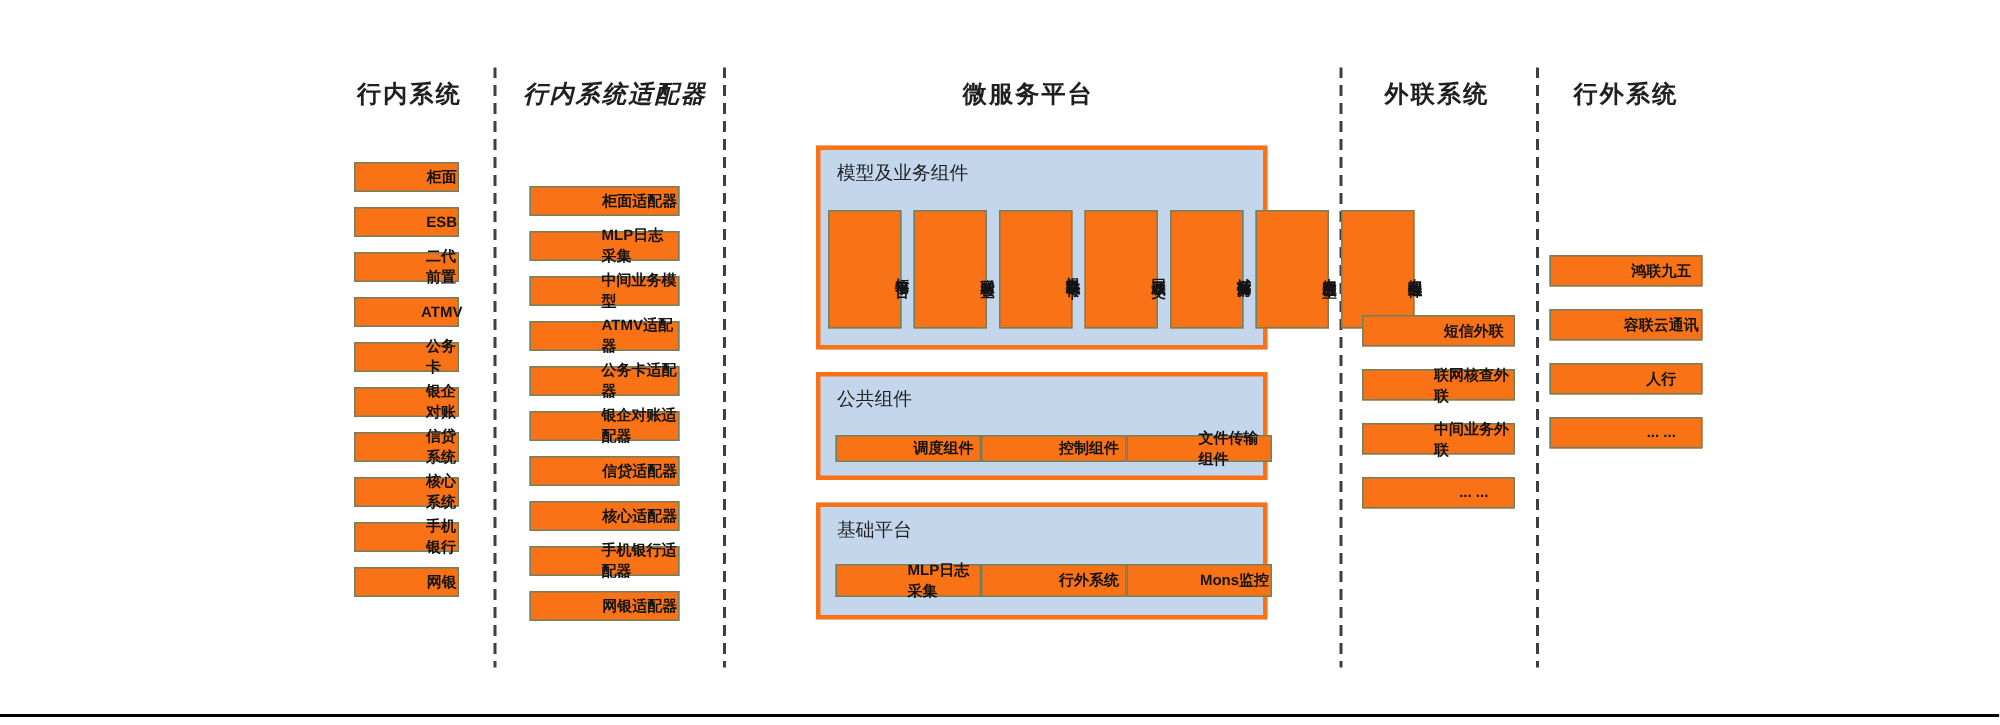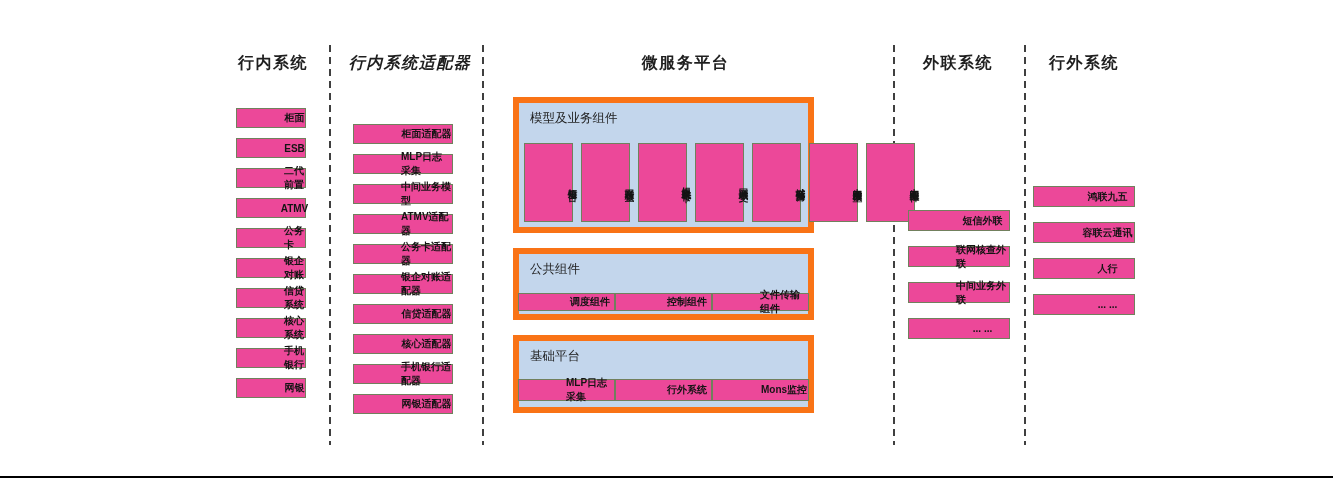--- a/index.html
+++ b/index.html
@@ -14,44 +14,44 @@
   #hdr-outbound{left:898px;width:120px;}
   #hdr-external{left:1024px;width:120px;}
 
   .divider{position:absolute;top:45px;height:400px;width:2px;
     background:repeating-linear-gradient(to bottom,#3f3f3f 0 7px,transparent 7px 12px);}
   #div-1{left:329px;}
   #div-2{left:482px;}
   #div-3{left:893px;}
   #div-4{left:1024px;}
 
-  .gbox{box-sizing:border-box;background:#ec4899;border:1px solid #71805d;
+  .gbox{box-sizing:border-box;background:#f97316;border:1px solid #71805d;
     color:#141414;font-weight:bold;display:flex;align-items:center;
     justify-content:center;font-size:10px;flex:0 0 auto;padding-left:47px;}
 
   .stack{position:absolute;display:flex;flex-direction:column;gap:10px;}
   #stack-inbank{left:236px;top:108px;width:70px;}
   #stack-adapters{left:353px;top:108px;width:100px;margin-top:16px;}
   #stack-inbank .gbox,#stack-adapters .gbox{height:20px;width:100%;}
   #stack-outbound{left:908px;top:186px;width:102px;gap:15px;margin-top:24px;}
-  #stack-external{left:1033px;top:186px;width:102px;gap:15px;}
+  #stack-external{left:1033px;top:170px;width:102px;gap:15px;}
   #stack-outbound .gbox,#stack-external .gbox{height:21px;width:100%;}
 
-  .panel{position:absolute;left:513px;width:301px;box-sizing:border-box;
-    background:#c3d6ec;border:6px solid #f97316;}
+  .panel{position:absolute;left:544px;width:301px;box-sizing:border-box;
+    background:#c3d6ec;border:3px solid #f97316;}
   #panel-model{top:97px;height:136px;}
   #panel-common{top:248px;height:72px;}
   #panel-base{top:335px;height:78px;}
   .panel-title{position:absolute;left:11px;top:7px;font-size:12.5px;color:#1f1f1f;}
 
   .vrow{position:absolute;left:5px;top:40px;display:flex;gap:8px;}
   .vbox{width:40px;height:79px;writing-mode:vertical-rl;text-orientation:upright;
     letter-spacing:1px;font-size:9.5px;line-height:1.15;}
 
-  .hrow{position:absolute;left:10px;right:10px;display:flex;justify-content:center;}
+  .hrow{position:absolute;left:10px;right:10px;display:flex;justify-content:space-between;}
   #panel-common .hrow{top:39px;}
   #panel-common .hrow .gbox{width:97px;height:18px;}
   #panel-base .hrow{top:38px;}
   #panel-base .hrow .gbox{width:97px;height:22px;}
 
   .bottom-rule{position:absolute;left:0;top:476px;width:1333px;height:2px;background:#000;}
 </style>
 </head>
 <body>
 

